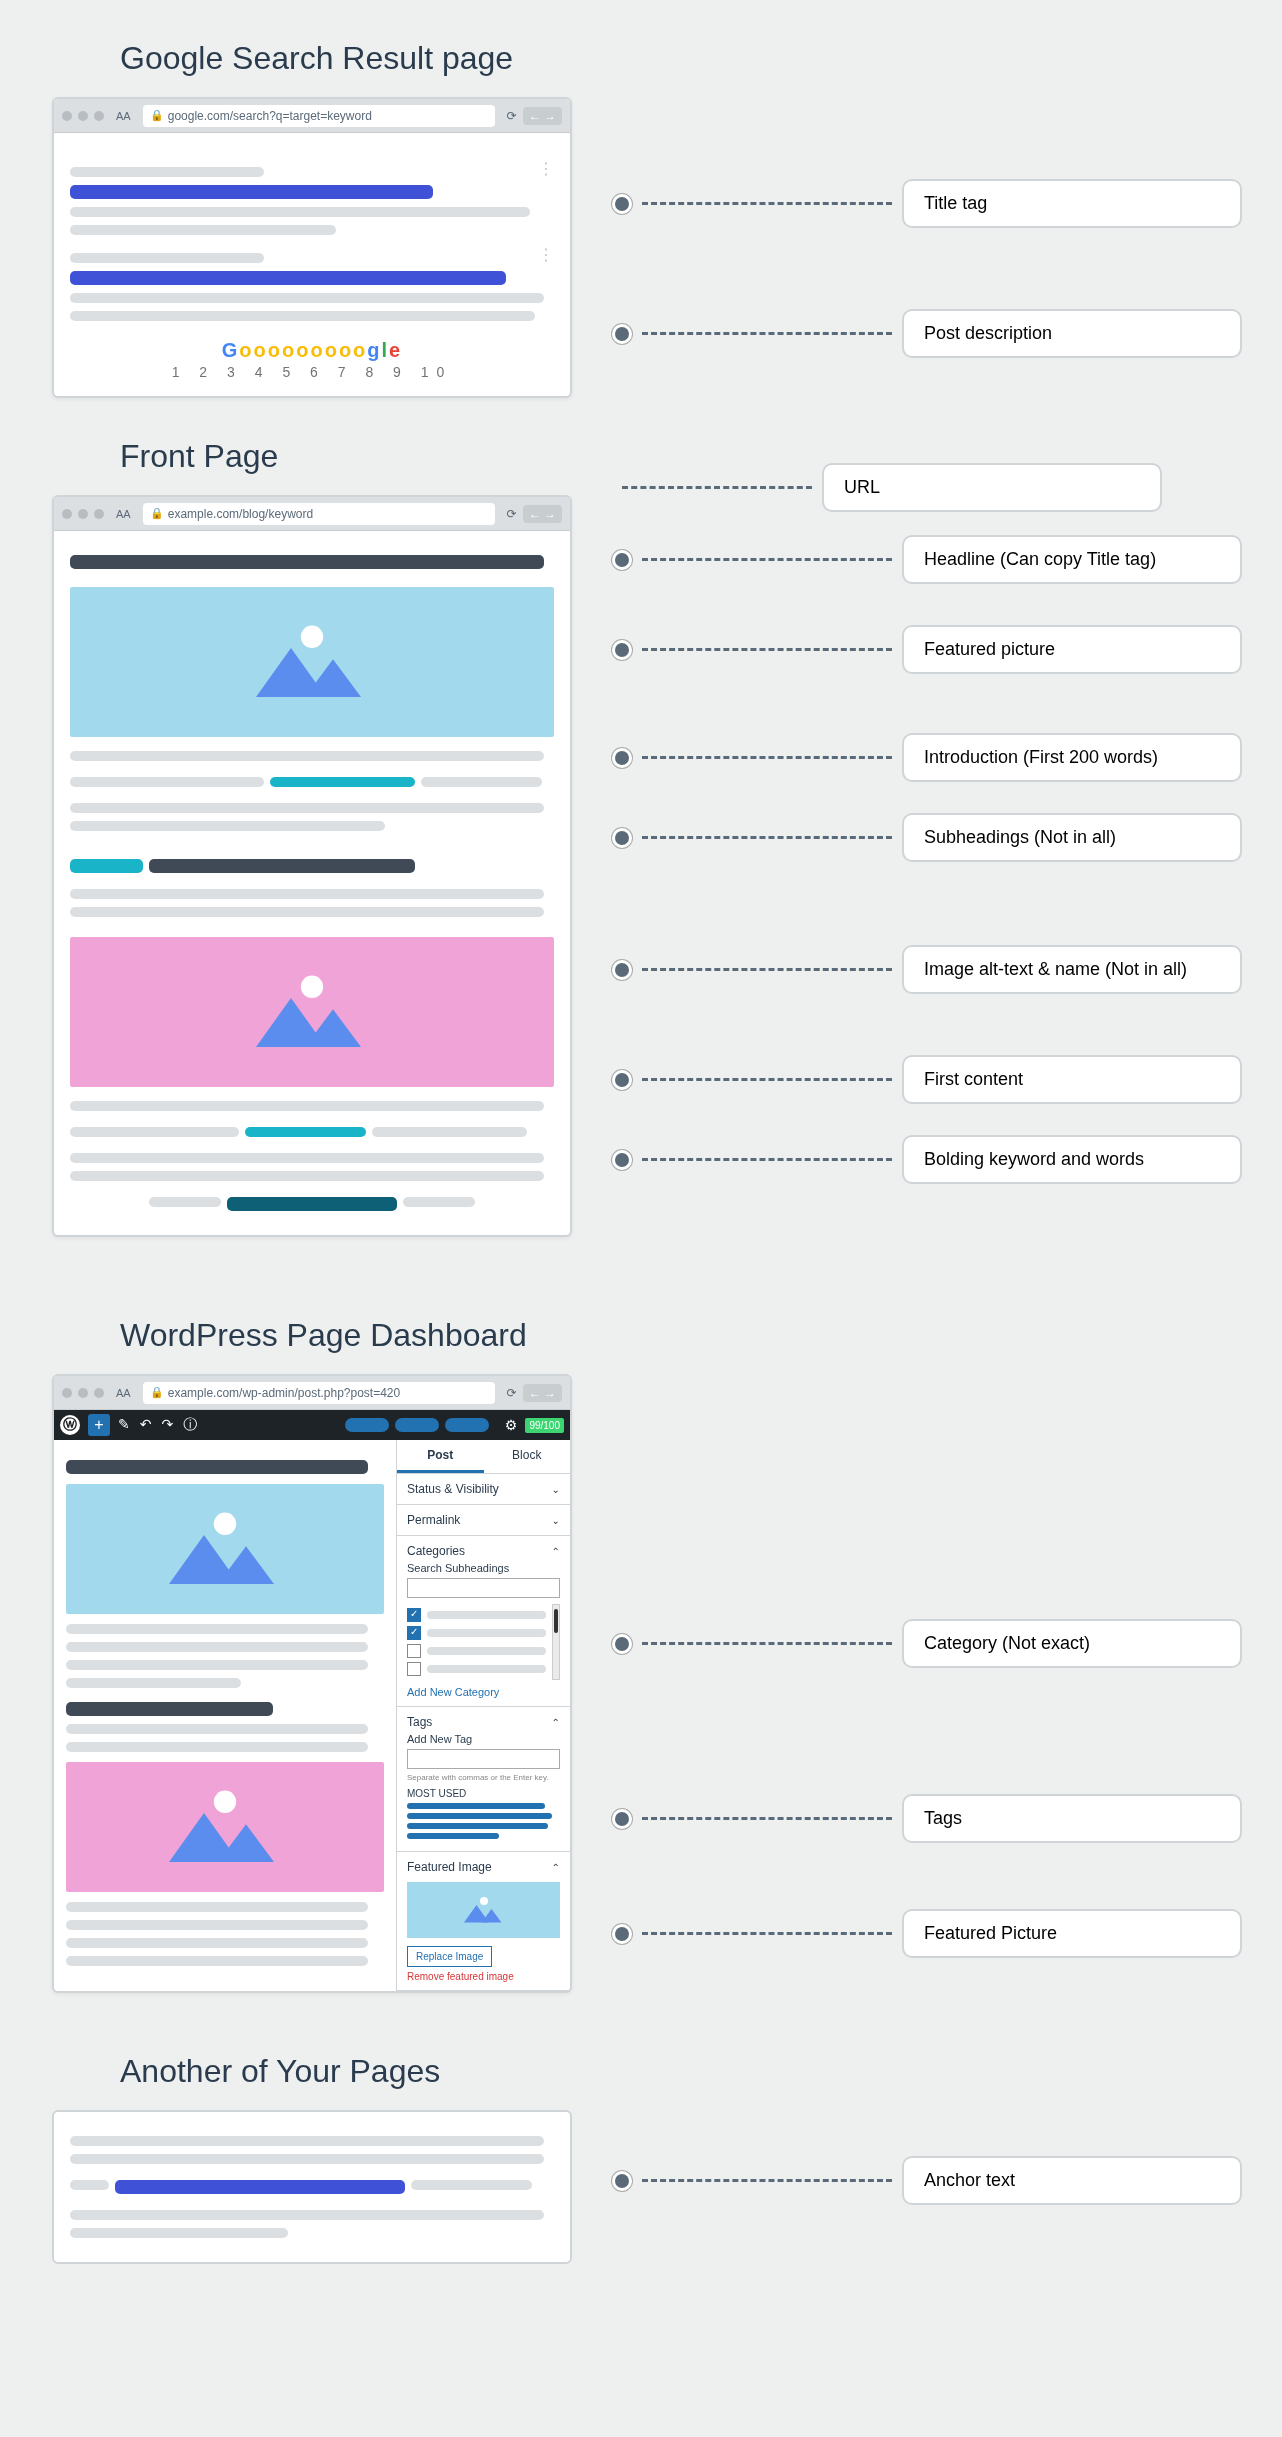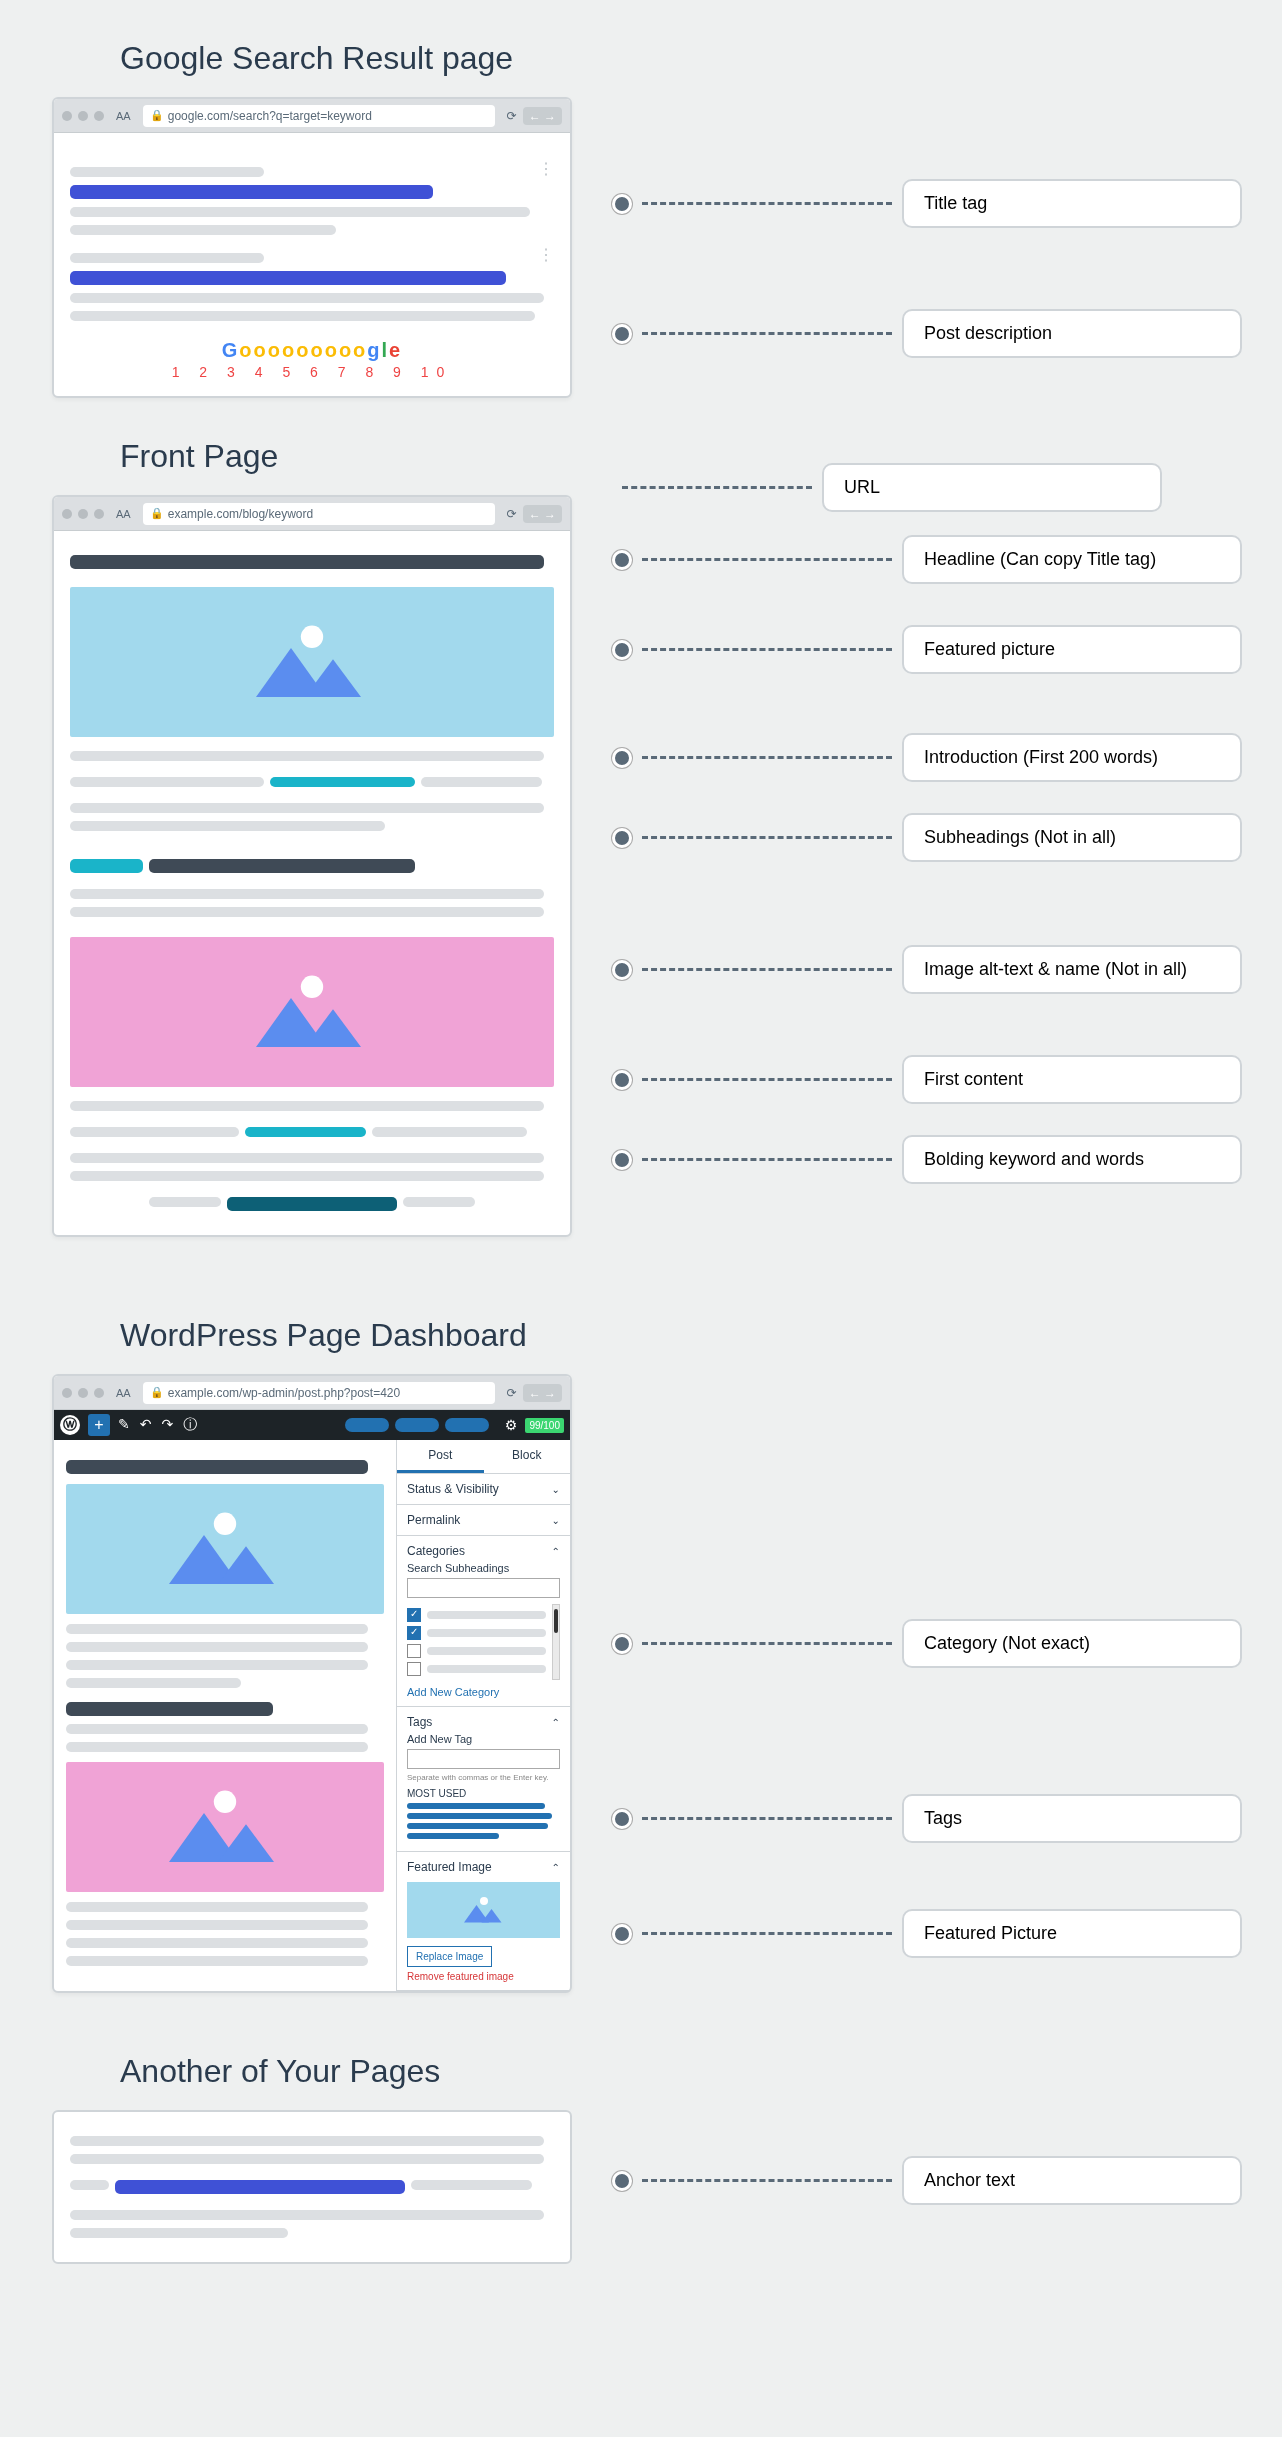--- a/index.html
+++ b/index.html
@@ -40,38 +40,38 @@
 .mtn-svg{width:140px}
 .sun{fill:#fff}
 .mtn{fill:#5b8def}
 
 
 .g-footer{text-align:center;margin-top:18px;font-size:20px;letter-spacing:2px}
 .g-footer .b{color:#4285f4;font-weight:700}
 .g-footer .r{color:#ea4335;font-weight:700}
 .g-footer .g{color:#34a853;font-weight:700}
 .g-footer .o{color:#fbbc05;font-weight:700}
-.g-nums{font-size:14px;color:#ef4444;letter-spacing:8px;margin-top:2px}
+.g-nums{font-size:14px;color:#737373;letter-spacing:8px;margin-top:2px}
 
 
 .wp-bar{background:#1d2327;height:30px;display:flex;align-items:center;padding:0 6px;gap:8px}
 .wp-logo{width:20px;height:20px;border-radius:50%;background:#fff;color:#1d2327;display:flex;align-items:center;justify-content:center;font-weight:700;font-size:14px}
 .wp-plus{background:#2271b1;color:#fff;width:22px;height:22px;border-radius:3px;text-align:center;line-height:22px}
 .wp-icons{color:#fff;font-size:14px;display:flex;gap:10px}
 .wp-pills{display:flex;gap:6px;margin-left:auto}
 .wp-pill{background:#2271b1;width:44px;height:14px;border-radius:7px}
 .wp-tools{display:flex;gap:8px;margin-left:8px;align-items:center}
 .wp-gear{color:#fff;font-size:14px}
 .wp-score{background:#3bd671;color:#fff;font-size:10px;padding:2px 4px;border-radius:2px}
 .wp-body{display:flex}
 .wp-left{flex:1;padding:12px}
 .wp-right{width:174px;border-left:1px solid #cfd4d8;font-size:12px}
 .wp-panel-tabs{display:flex;border-bottom:1px solid #cfd4d8}
 .wp-panel-tab{flex:1;padding:8px;text-align:center;font-size:12px;color:#2a3b4d}
-.wp-panel-tab.active{border-bottom:3px solid #2271b1;font-weight:400}
+.wp-panel-tab.active{border-bottom:3px solid #2271b1;font-weight:700}
 .wp-section{border-bottom:1px solid #cfd4d8;padding:8px 10px}
 .wp-sec-h{display:flex;justify-content:space-between;align-items:center;font-size:12px}
 .chev{font-size:10px}
 .wp-input{width:100%;border:1px solid #aaa;height:20px;margin-top:4px}
 .cat-row{display:flex;align-items:center;gap:6px;margin:4px 0}
 .cat-check{width:14px;height:14px;border:1px solid #888}
 .cat-check.on{background:#2271b1;border-color:#2271b1;position:relative}
 .cat-check.on::after{content:"✓";color:#fff;font-size:10px;position:absolute;top:-1px;left:2px}
 .cat-line{flex:1;height:8px;background:#dcdfe2;border-radius:4px}
 .scrollb{width:8px;background:#eaeaea;align-self:stretch;position:relative;border:1px solid #ccc}

